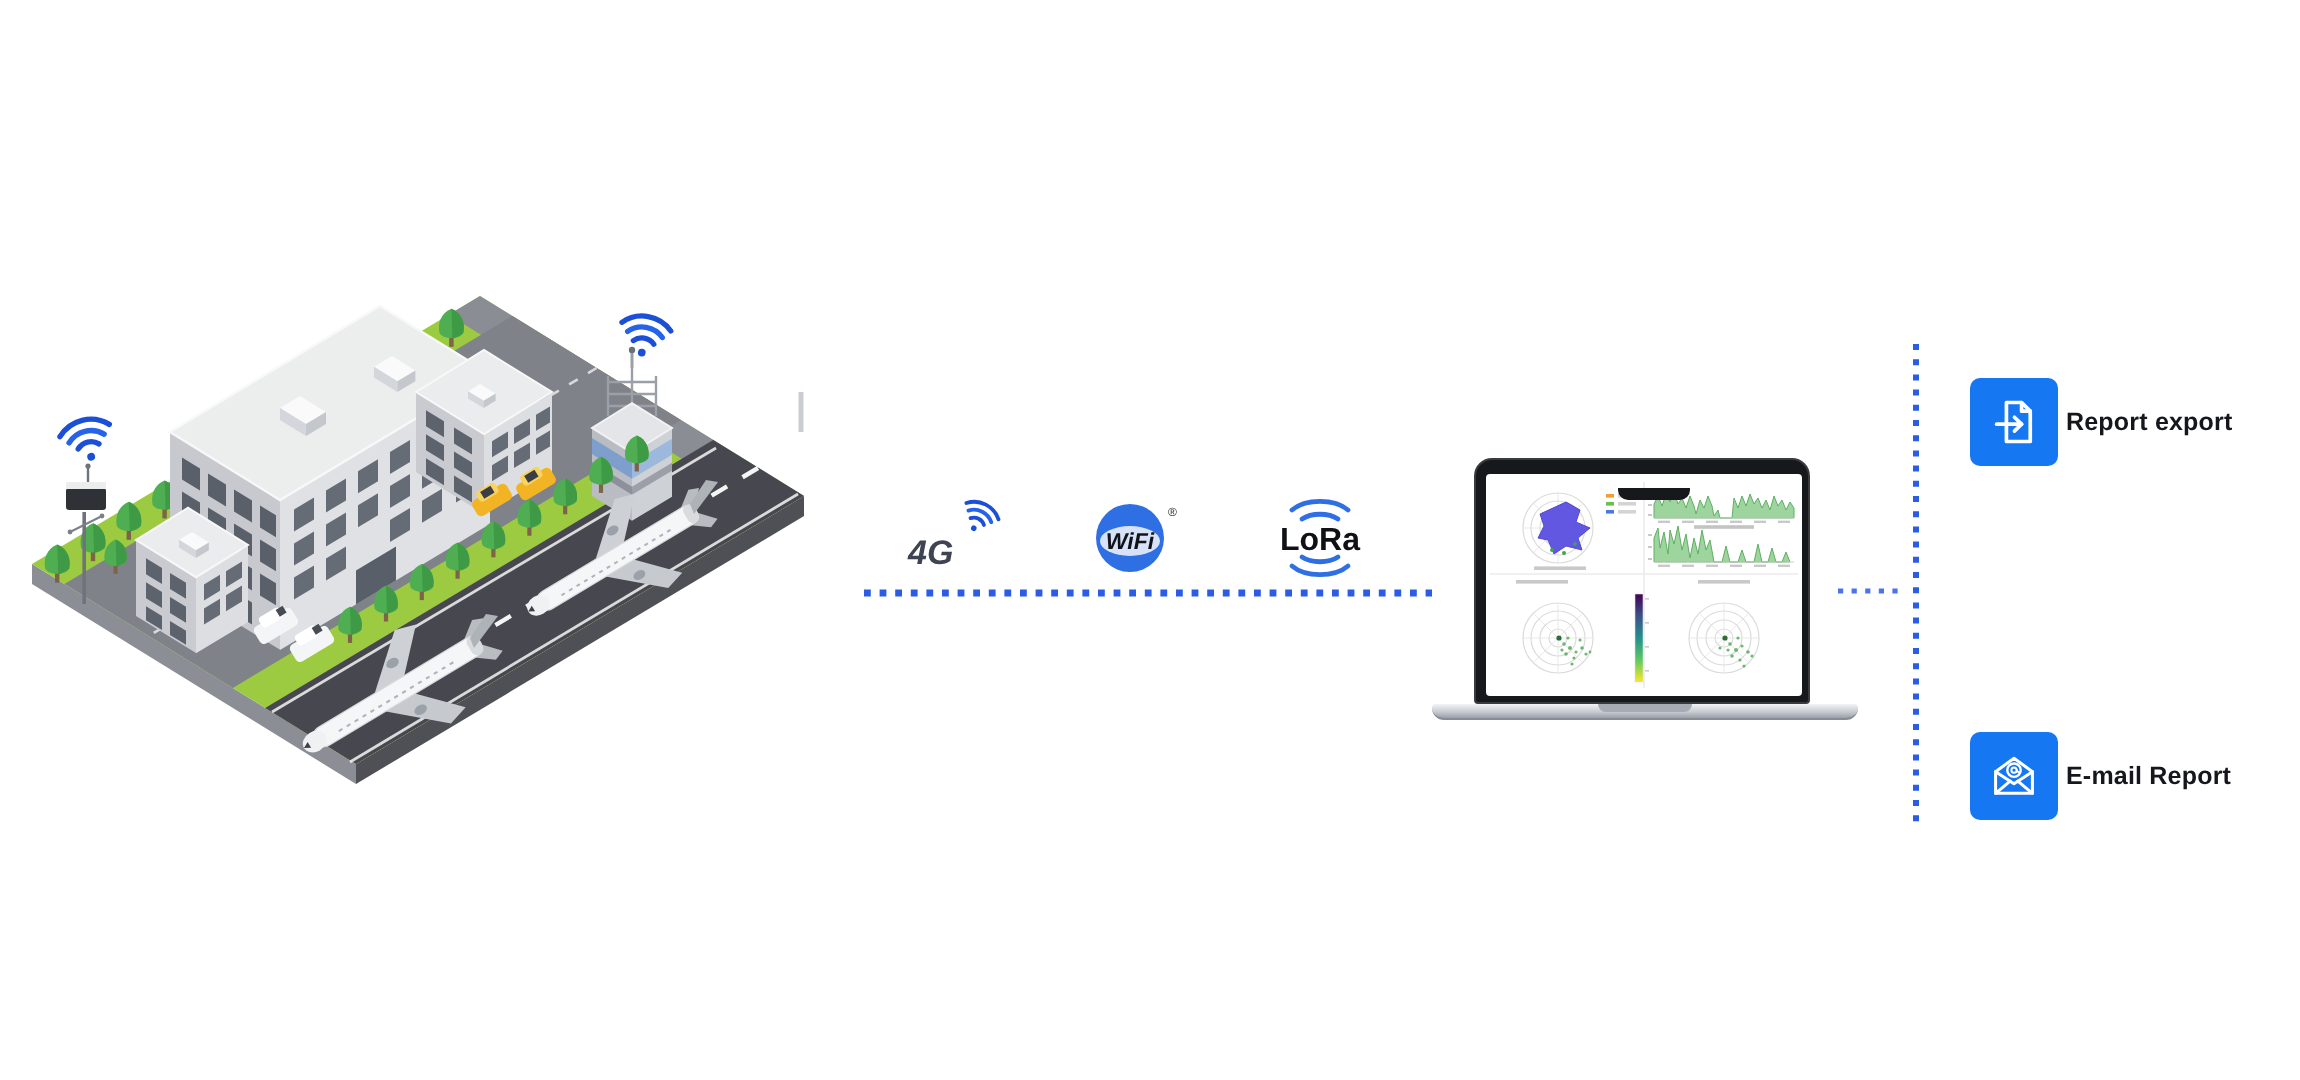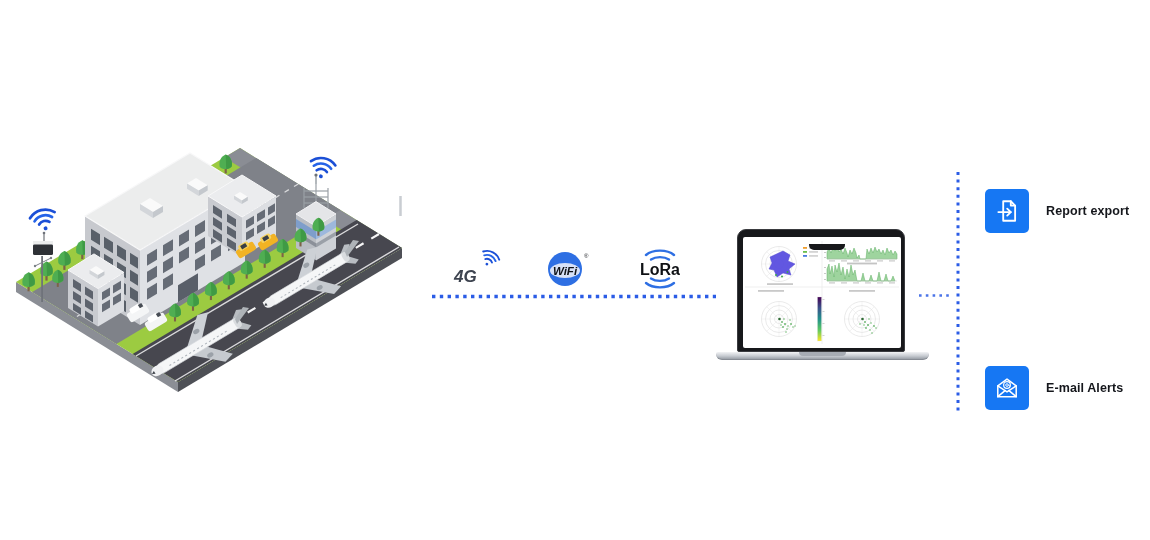--- a/index.html
+++ b/index.html
@@ -9,21 +9,21 @@
   
   .laptop-screen{left:737px;top:229px;width:168px;height:123px;background:#17181b;
                  border:1px solid #3a3b3f;border-radius:9px 9px 2px 2px;box-sizing:border-box;}
   .laptop-display{position:absolute;left:5px;top:7px;width:158px;height:111px;background:#ffffff;border-radius:2px;}
   .laptop-notch{position:absolute;left:66px;top:7px;width:36px;height:6px;background:#17181b;border-radius:0 0 5px 5px;}
   .laptop-base{left:716px;top:352px;width:213px;height:8px;
                background:linear-gradient(180deg,#f2f3f5 0%,#c8ccd2 55%,#9aa0a8 100%);
                border-radius:3px 3px 9px 9px;border-bottom:1px solid #878c94;box-sizing:border-box;}
   .laptop-base-notch{position:absolute;left:83px;top:0;width:47px;height:4px;background:#a7acb4;border-radius:0 0 7px 7px;}
   
-  .out-row{display:flex;align-items:center;gap:17px;}
+  .out-row{display:flex;align-items:center;gap:4px;}
   .out-tile{width:44px;height:44px;background:#1677f3;border-radius:5px;display:flex;align-items:center;justify-content:center;flex:0 0 auto;}
   .out-label{font-size:12.5px;font-weight:600;color:#15171c;letter-spacing:.1px;white-space:nowrap;}
 </style>
 </head>
 <body>
 
 <div class="canvas">
 
   <svg class="abs" style="left:0;top:0" width="430" height="445" viewBox="0 0 430 445" aria-hidden="true">
     <defs>
@@ -458,16 +458,16 @@
         <g fill="none" stroke="#ffffff" stroke-width="1.4" stroke-linejoin="round" stroke-linecap="round">
           <path d="M3.5 10 L12 3.8 L20.5 10 V20 H3.5 Z"></path>
           <path d="M3.5 10 L12 15.6 L20.5 10"></path>
           <path d="M3.5 20 L10.2 14.4 M20.5 20 L13.8 14.4"></path>
         </g>
         <circle cx="12" cy="9.3" r="3.1" fill="#1677f3" stroke="#ffffff" stroke-width="1.1"></circle>
         <circle cx="12" cy="9.3" r="1.2" fill="none" stroke="#ffffff" stroke-width="0.9"></circle>
         <path d="M13.3 9.3 a1.3 1.3 0 0 0 1.3 1" fill="none" stroke="#ffffff" stroke-width="0.9" stroke-linecap="round"></path>
       </svg>
     </div>
-    <span class="out-label">E-mail Alerts</span>
+    <span class="out-label">E-mail Report</span>
   </div>
 
 </div>
 
 </body></html>

